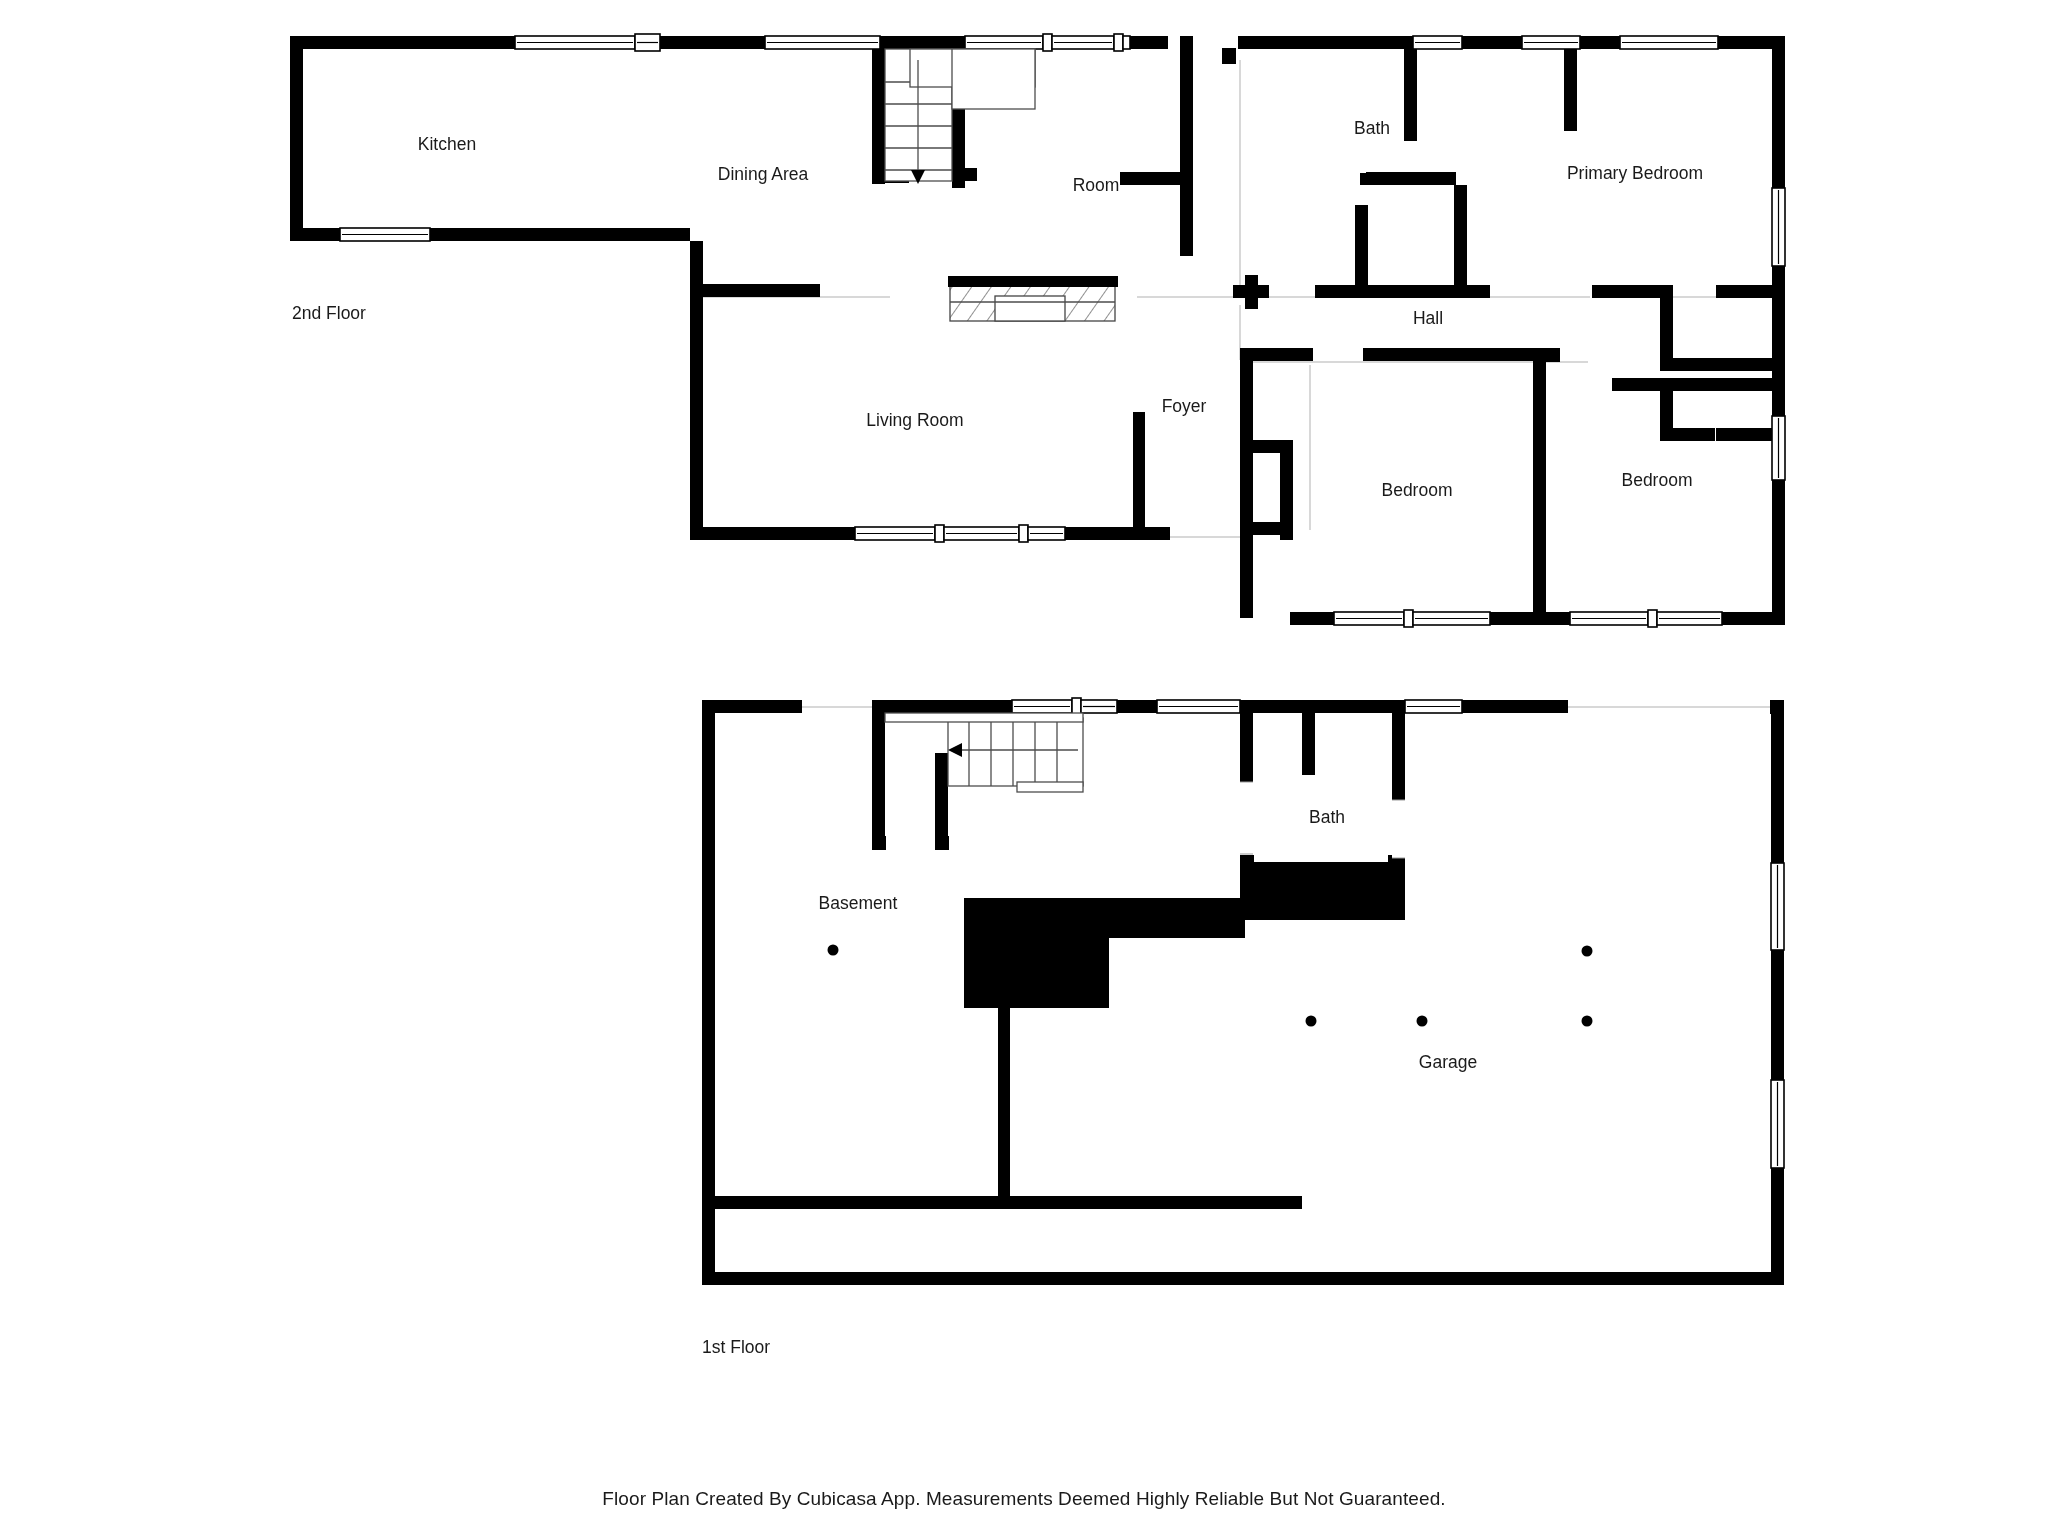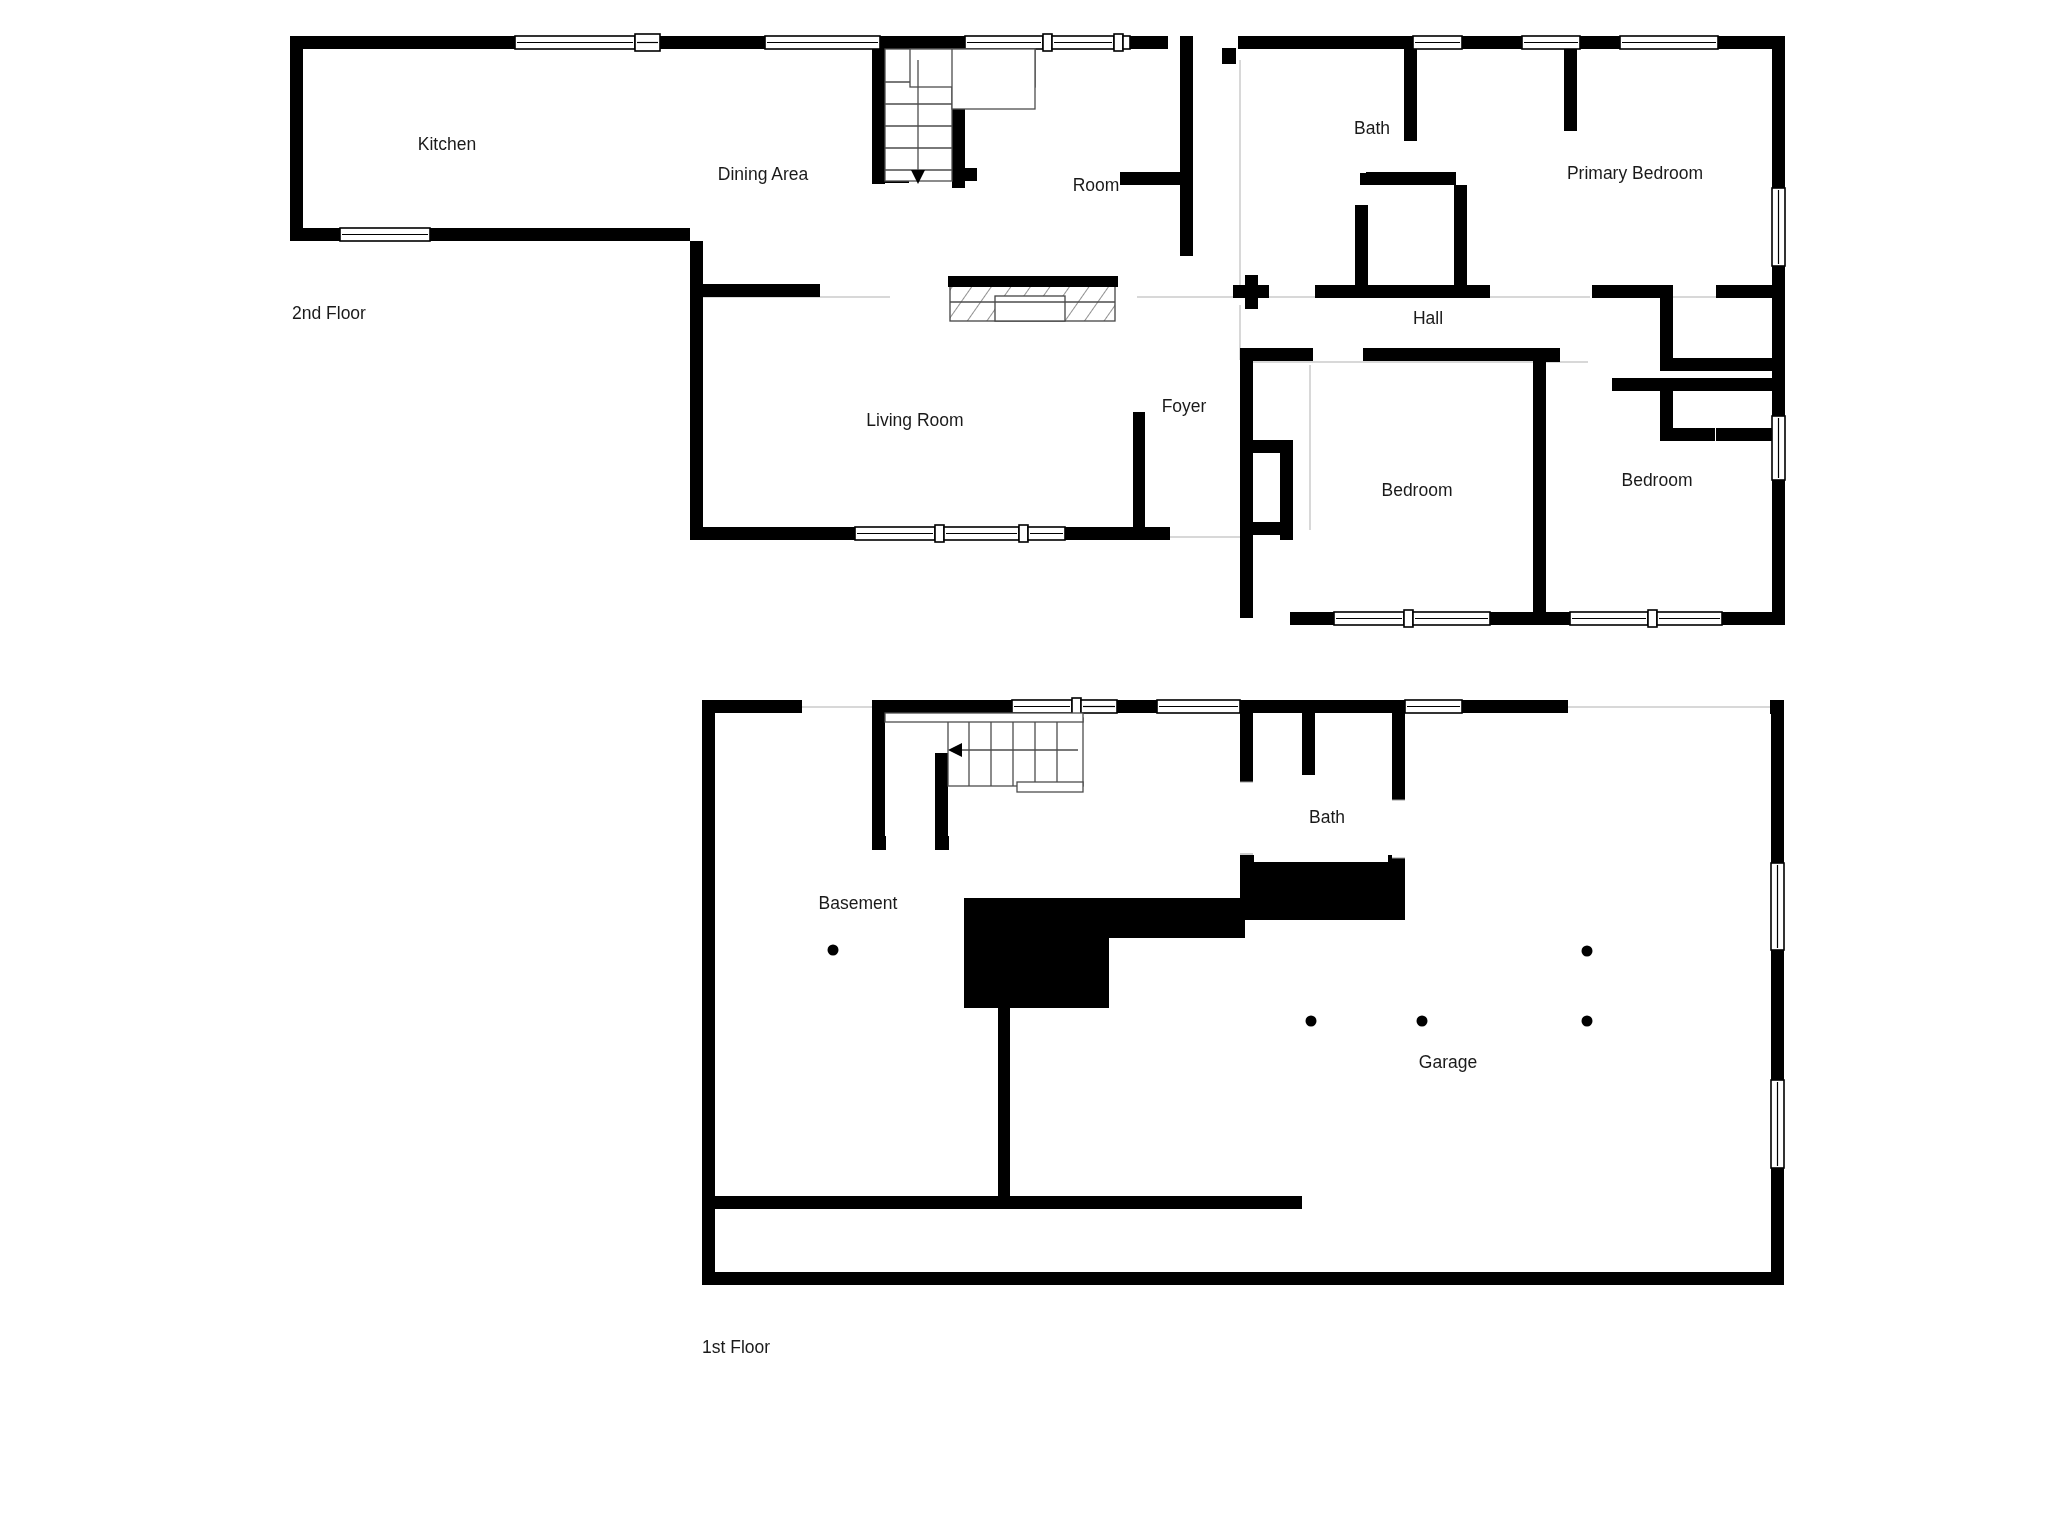--- a/index.html
+++ b/index.html
@@ -411,14 +411,15 @@
         <text class="room-label" x="858" y="904">Basement</text>
         <text class="room-label" x="1327" y="818">Bath</text>
         <text class="room-label" x="1448" y="1063">Garage</text>
       </g>
 
       <text class="floor-label" x="702" y="1348">1st Floor</text>
     </g>
 
   </svg>
 
+  <div class="footer-text">Floor Plan Created By Cubicasa App. Measurements Deemed Highly Reliable But Not Guaranteed.</div>
 
 </div>
 
 </body></html>

